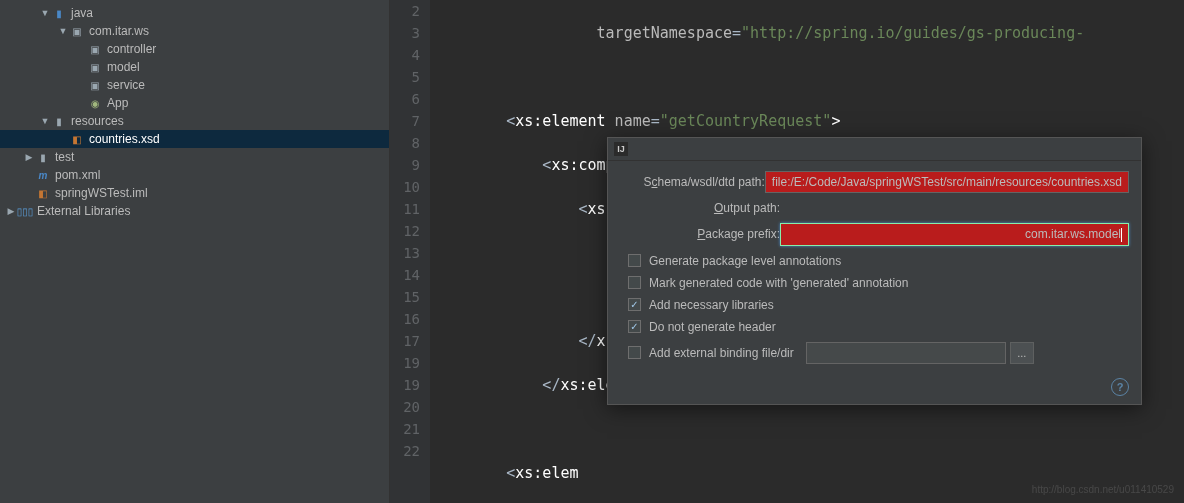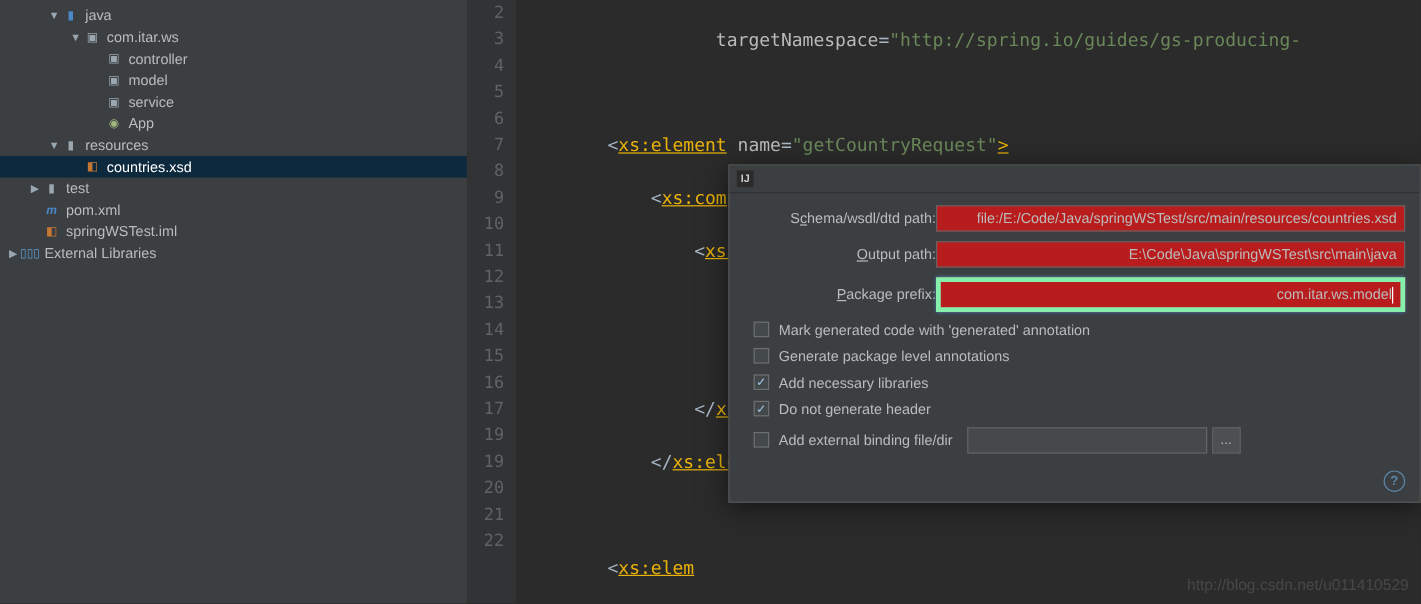--- a/index.html
+++ b/index.html
@@ -56,30 +56,30 @@
     color: #606366; font-family: Consolas, monospace; font-size: 14px;
     line-height: 22px; padding-top: 0;
   }
   .gutter div { height: 22px; }
   .code {
     flex: 1; font-family: Consolas, monospace; font-size: 15px;
     line-height: 22px; white-space: pre; color: #a9b7c6; padding-left: 4px;
     overflow: hidden;
   }
   .code div { height: 22px; }
-  .tag { color: #eab308; text-decoration: underline; }
+  .tag { color: #ffffff; }
   .attr { color: #bababa; }
   .str { color: #6a8759; }
   .eq { color: #a9b7c6; }
 
   
   .dialog {
     position: absolute;
     left: 607px; top: 137px;
-    width: 577px;
+    width: 535px;
     background: #3c3f41;
     border: 1px solid #555;
     box-shadow: 0 4px 20px rgba(0,0,0,0.5);
     font-size: 12px;
   }
   .dialog-title {
     background: #3c3f41;
     border-bottom: 1px solid #323232;
     padding: 4px 6px;
     display: flex; align-items: center;
@@ -91,21 +91,21 @@
     font-size: 9px; font-weight: bold; margin-right: 6px;
   }
   .dialog-body { padding: 10px 12px 8px; text-align: right; }
   .row { display: flex; align-items: center; margin-bottom: 8px; }
   .row-label { width: 160px; color: #bbbbbb; }
   .row-label .ul { text-decoration: underline; }
   .row-input {
     flex: 1; background: #b91c1c; border: 1px solid #646464;
     color: #bbbbbb; padding: 3px 6px; font-size: 12px;
   }
-  .row-input.focus { border: 4px solid #86efac; box-shadow: 0 0 3px #4a88c7; padding-left: 10px; }
+  .row-input.focus { border: 1px solid #86efac; box-shadow: 0 0 3px #4a88c7; padding-left: 10px; }
   .browse-btn {
     width: 24px; height: 22px; background: #4c5052; border: 1px solid #5e6060;
     color: #bbb; margin-left: 4px; display: inline-flex;
     align-items: center; justify-content: center; font-size: 11px;
   }
   .checks { margin-left: 8px; margin-top: 4px; }
   .check-row { display: flex; align-items: center; margin-bottom: 8px; color: #bbbbbb; }
   .checkbox {
     width: 13px; height: 13px; border: 1px solid #6e6e6e; background: #43494a;
     margin-right: 8px; display: inline-flex; align-items: center; justify-content: center;
@@ -115,21 +115,21 @@
     width: 200px; background: #45494a; border: 1px solid #646464;
     height: 22px; margin-left: 12px;
   }
   .help {
     width: 18px; height: 18px; border: 1px solid #5b84a6; border-radius: 50%;
     color: #5b84a6; display: inline-flex; align-items: center; justify-content: center;
     font-size: 11px; font-weight: bold; margin-top: 6px;
   }
   .watermark {
     position: absolute; right: 10px; bottom: 8px;
-    color: rgba(200,200,200,0.18); font-size: 13px; font-family: Arial;
+    color: rgba(200,200,200,0.18); font-size: 10px; font-family: Arial;
   }
   .caret { display:inline-block; width:1px; height:14px; background:#fff; vertical-align:middle; }
 </style>
 </head>
 <body>
 
 <div class="container">
 
   <div class="tree">
     <div class="tree-row">
@@ -253,35 +253,34 @@
   <div class="dialog-title">
     <span class="ico">IJ</span>
   </div>
   <div class="dialog-body">
     <div class="row">
       <div class="row-label"><span>S</span><span class="ul">c</span><span>hema/wsdl/dtd path:</span></div>
       <div class="row-input">file:/E:/Code/Java/springWSTest/src/main/resources/countries.xsd</div>
     </div>
     <div class="row">
       <div class="row-label"><span class="ul">O</span><span>utput path:</span></div>
-      <div class="row-input">E:\Code\Java\springWSTest\src\main\java</div>
     </div>
     <div class="row">
       <div class="row-label"><span class="ul">P</span><span>ackage prefix:</span></div>
       <div class="row-input focus"><span>com.itar.ws.model</span><span class="caret"></span></div>
     </div>
 
     <div class="checks">
       <div class="check-row">
         <span class="checkbox"></span>
+        <span>Generate package level annotations</span>
+      </div>
+      <div class="check-row">
+        <span class="checkbox"></span>
         <span>Mark generated code with 'generated' annotation</span>
-      </div>
-      <div class="check-row">
-        <span class="checkbox"></span>
-        <span>Generate package level annotations</span>
       </div>
       <div class="check-row">
         <span class="checkbox">✓</span>
         <span>Add necessary libraries</span>
       </div>
       <div class="check-row">
         <span class="checkbox">✓</span>
         <span>Do not generate header</span>
       </div>
       <div class="check-row">

